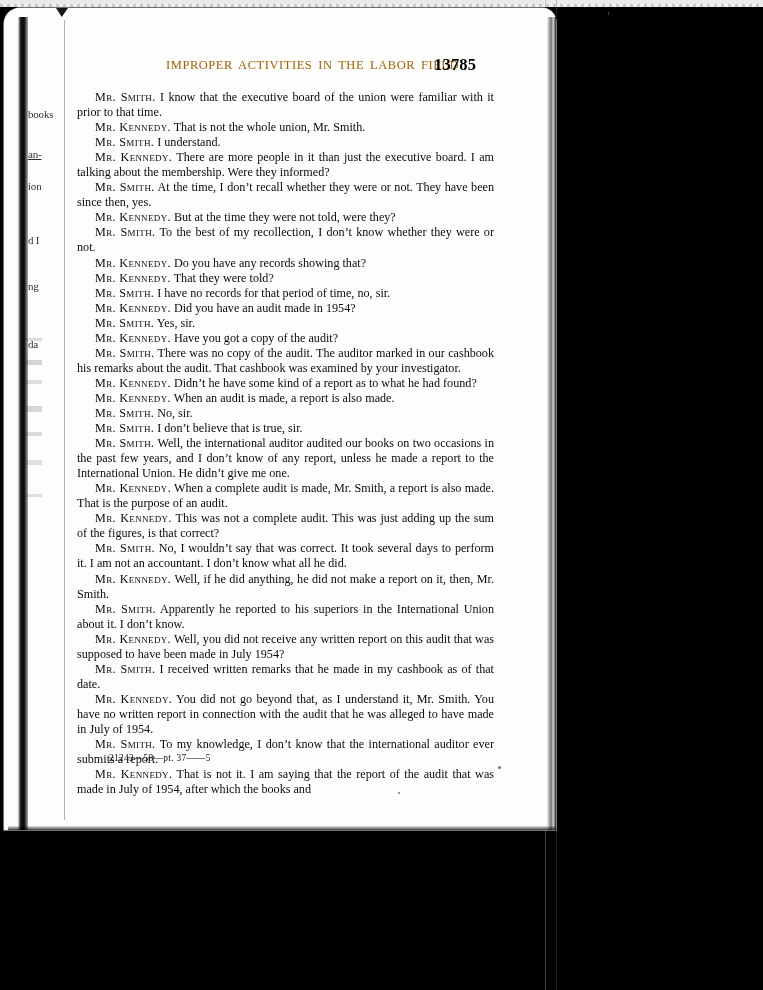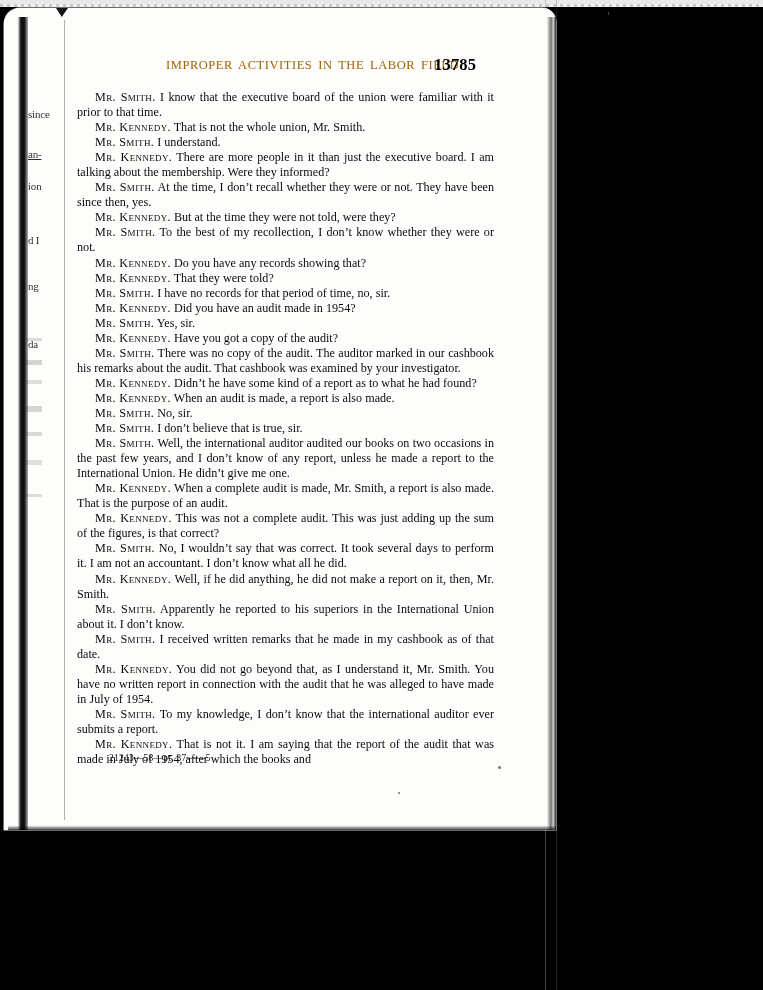--- a/index.html
+++ b/index.html
@@ -210,21 +210,21 @@
   <div class="scanbed-top-strip"></div>
 
   <div class="scan-rail" style="left:545px;"></div>
   <div class="scan-rail" style="left:556px; background:rgba(90,90,90,0.35);"></div>
 
   <div class="page">
 
     <div class="page-top-notch"></div>
 
     <div class="bleed-col">
-      <div class="bleed-frag" style="top:100px;">since</div>
+      <div class="bleed-frag" style="top:100px;">books</div>
       <div class="bleed-frag" style="top:140px;text-decoration:underline;">an-</div>
       <div class="bleed-frag" style="top:172px;">ion</div>
       <div class="bleed-frag" style="top:226px;">d I</div>
       <div class="bleed-frag" style="top:256px;margin-top:16px;">ng</div>
       <div class="bleed-frag" style="top:290px;margin-top:40px;">da</div>
 
       <div class="bleed-smudge" style="top:330px; height:3px; opacity:.45;"></div>
       <div class="bleed-smudge" style="top:352px; height:5px; opacity:.55;"></div>
       <div class="bleed-smudge" style="top:372px; height:4px; opacity:.40;"></div>
       <div class="bleed-smudge" style="top:398px; height:6px; opacity:.50;"></div>
@@ -259,20 +259,21 @@
         <p class="para"><span class="sc">Mr. Kennedy.</span><span> Didn’t he have some kind of a report as to what he had found?</span></p>
         <p class="para"><span class="sc">Mr. Kennedy.</span><span> When an audit is made, a report is also made.</span></p>
         <p class="para"><span class="sc">Mr. Smith.</span><span> No, sir.</span></p>
         <p class="para"><span class="sc">Mr. Smith.</span><span> I don’t believe that is true, sir.</span></p>
         <p class="para"><span class="sc">Mr. Smith.</span><span> Well, the international auditor audited our books on two occasions in the past few years, and I don’t know of any report, unless he made a report to the International Union.  He didn’t give me one.</span></p>
         <p class="para"><span class="sc">Mr. Kennedy.</span><span> When a complete audit is made, Mr. Smith, a report is also made.  That is the purpose of an audit.</span></p>
         <p class="para"><span class="sc">Mr. Kennedy.</span><span> This was not a complete audit.  This was just adding up the sum of the figures, is that correct?</span></p>
         <p class="para"><span class="sc">Mr. Smith.</span><span> No, I wouldn’t say that was correct.  It took several days to perform it.  I am not an accountant.  I don’t know what all he did.</span></p>
         <p class="para"><span class="sc">Mr. Kennedy.</span><span> Well, if he did anything, he did not make a report on it, then, Mr. Smith.</span></p>
         <p class="para"><span class="sc">Mr. Smith.</span><span> Apparently he reported to his superiors in the International Union about it.  I don’t know.</span></p>
+        <p class="para"><span class="sc">Mr. Kennedy.</span><span> Well, you did not receive any written report on this audit that was supposed to have been made in July 1954?</span></p>
         <p class="para"><span class="sc">Mr. Smith.</span><span> I received written remarks that he made in my cashbook as of that date.</span></p>
         <p class="para"><span class="sc">Mr. Kennedy.</span><span> You did not go beyond that, as I understand it, Mr. Smith.  You have no written report in connection with the audit that he was alleged to have made in July of 1954.</span></p>
         <p class="para"><span class="sc">Mr. Smith.</span><span> To my knowledge, I don’t know that the international auditor ever submits a report.</span></p>
         <p class="para"><span class="sc">Mr. Kennedy.</span><span> That is not it.  I am saying that the report of the audit that was made in July of 1954, after which the books and</span></p>
       </div>
 
     <div class="footer-sig">21243—58—pt. 37——5</div>
 
     <div class="page-right-edge"></div>
     <div class="page-bottom-edge"></div>

